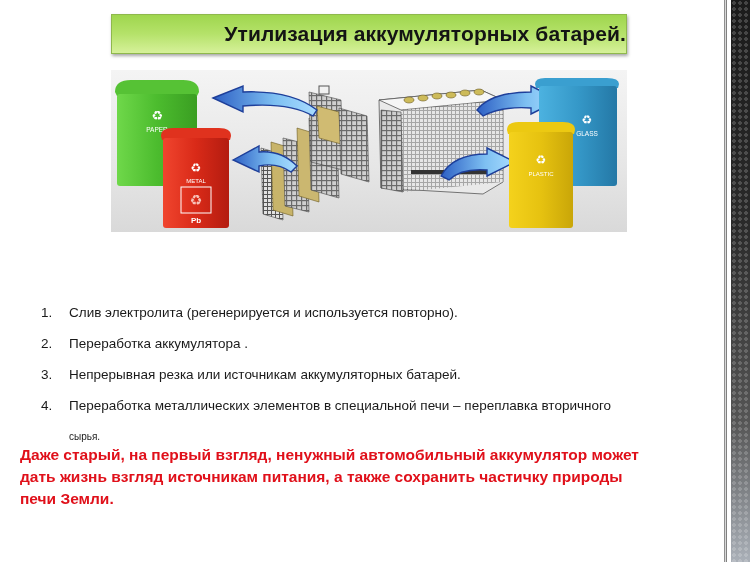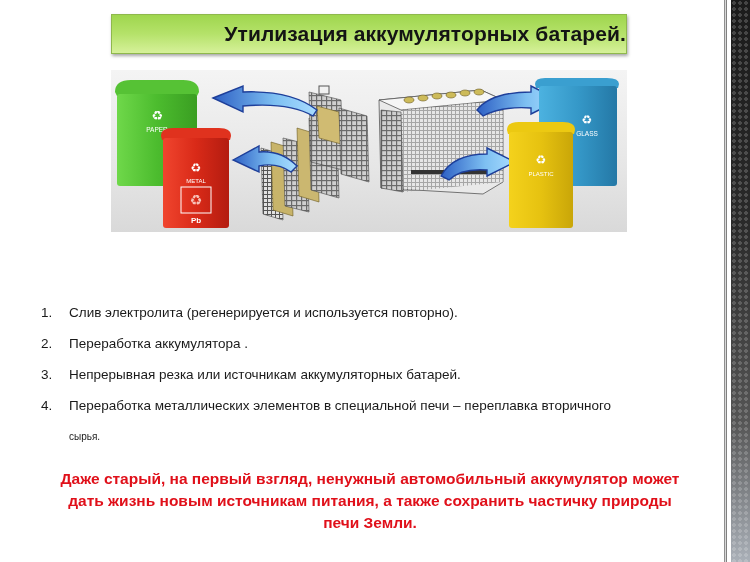--- a/index.html
+++ b/index.html
@@ -34,21 +34,21 @@
     .subtitle span { position: relative; left: -6px; }
 
     
     .steps { position: absolute; left: 41px; top: 297px; width: 660px; list-style: none; }
     .step { display: flex; font-size: 13.5px; color: #1a1a1a; line-height: 31px; }
     .step-num { width: 28px; flex: none; }
     .step-text { flex: 1; }
     .step-cont { padding-left: 28px; font-size: 10px; line-height: 31px; }
 
     
-    .conclusion { position: absolute; left: 20px; top: 468px; width: 700px; text-align: center;
+    .conclusion { position: absolute; left: 20px; top: 444px; width: 700px; text-align: left;
       font-weight: bold; font-size: 15.5px; color: #e0101a; line-height: 22px; }
   </style>
 </head>
 <body>
 
 <div class="slide">
 
   <div class="edge-line"></div>
   <div class="edge-band"></div>
 
@@ -180,17 +180,17 @@
     </li>
     <li class="step">
       <span class="step-num">4.</span>
       <span class="step-text">Переработка металлических элементов в специальной печи – переплавка вторичного</span>
     </li>
     <li class="step-cont">сырья.</li>
   </ol>
 
   <div class="conclusion">
     <div>Даже старый, на первый взгляд, ненужный автомобильный аккумулятор может</div>
-    <div>дать жизнь новым источникам питания, а также сохранить частичку природы</div>
+    <div>дать жизнь взгляд источникам питания, а также сохранить частичку природы</div>
     <div>печи Земли.</div>
   </div>
 
 </div>
 
 </body></html>

